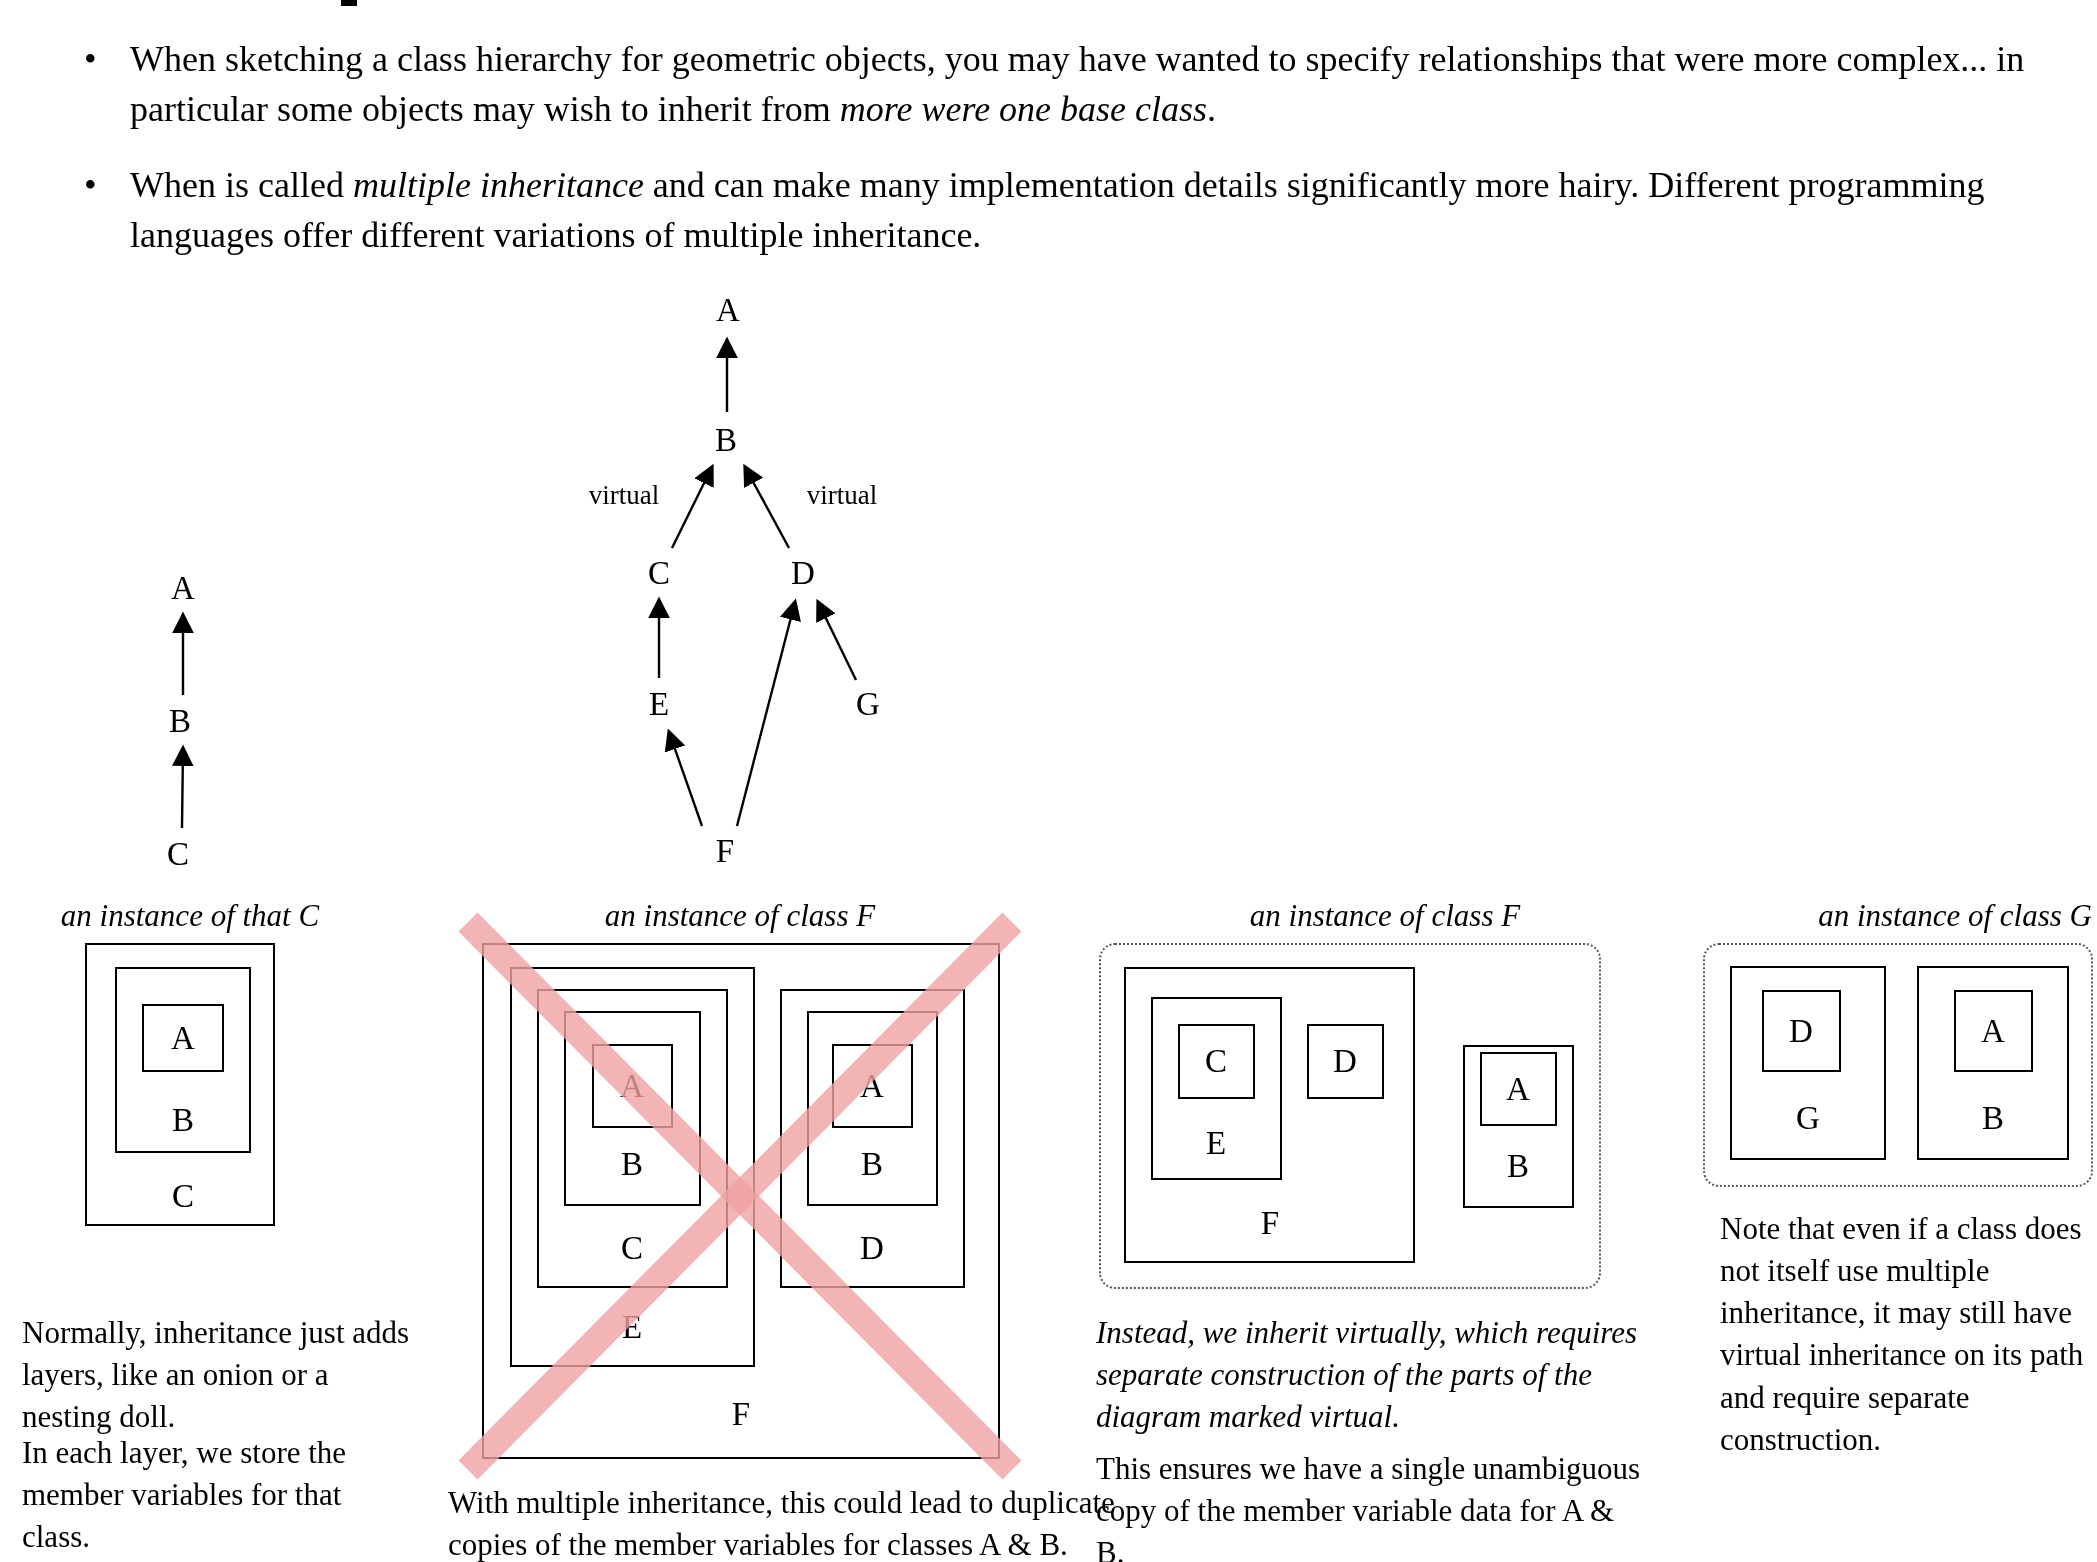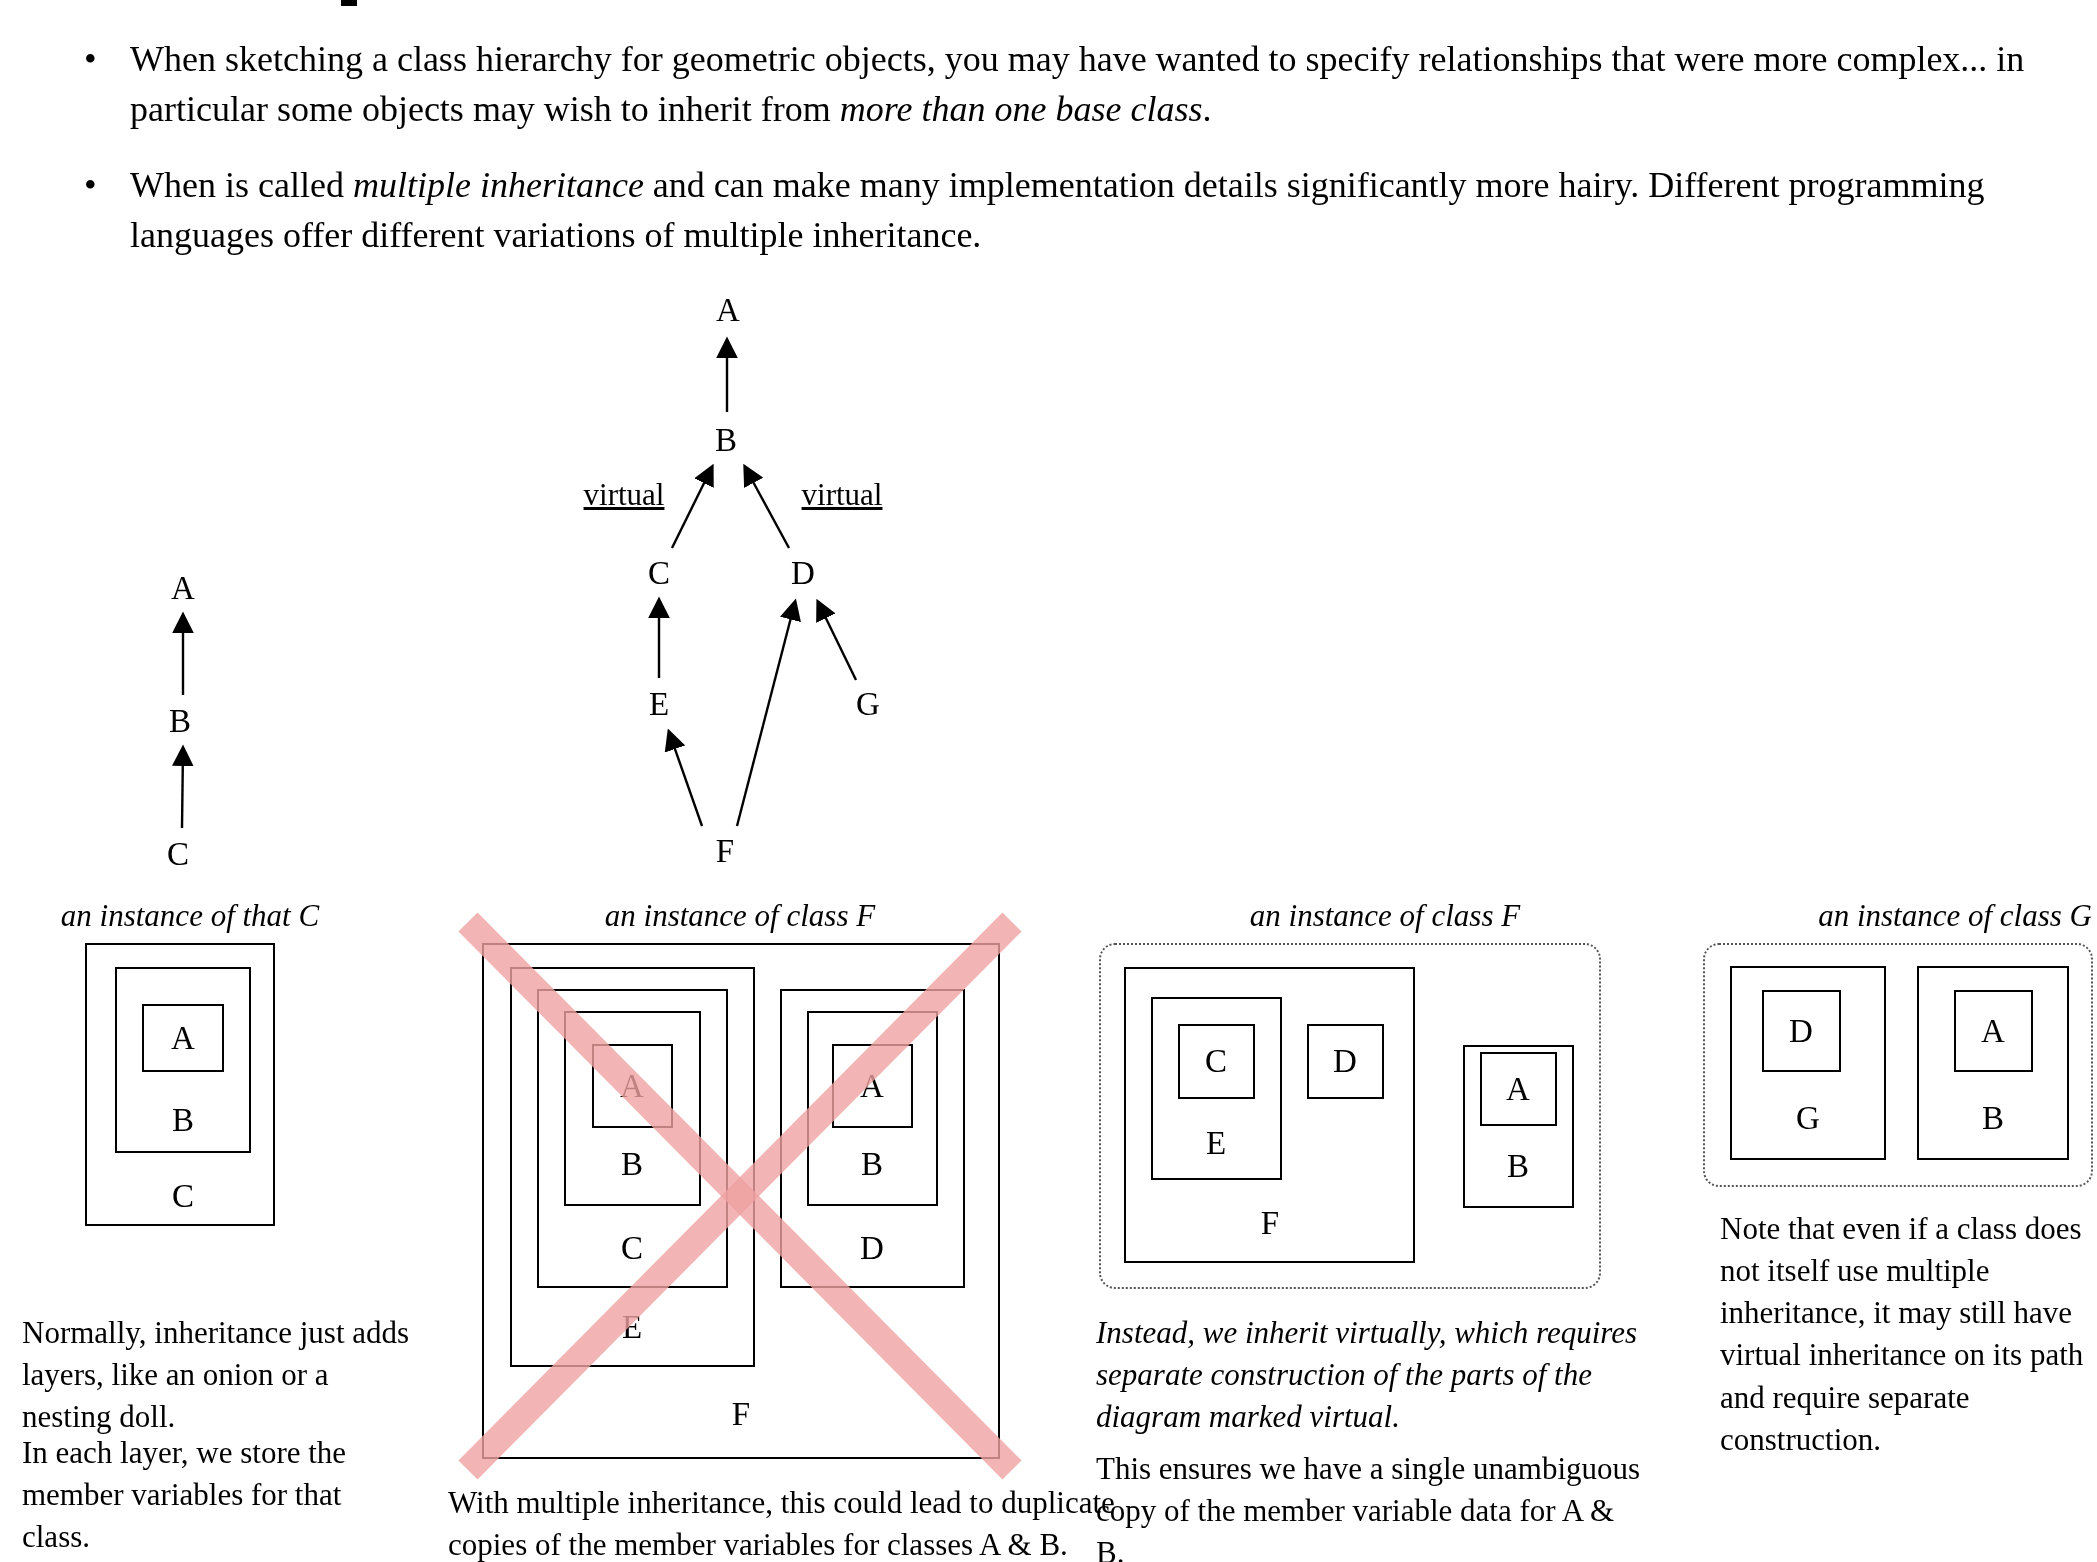--- a/index.html
+++ b/index.html
@@ -5,41 +5,41 @@
   * { margin:0; padding:0; box-sizing:border-box; }
   html, body { width:2097px; height:1562px; background:#ffffff; color:#000;
                font-family:"Liberation Serif", serif; }
   .page { position:relative; width:2097px; height:1562px; overflow:hidden; background:#fff; }
 
   .bullet { position:absolute; left:84px; width:1990px; display:flex; gap:20px;
             font-size:36px; line-height:1.4; }
   .dot { flex:0 0 26px; }
 
   .lbl { position:absolute; transform:translate(-50%,-50%); font-size:33px; white-space:nowrap; }
-  .vlbl { position:absolute; transform:translate(-50%,-50%); font-size:31px; white-space:nowrap;text-decoration:underline; }
+  .vlbl { position:absolute; transform:translate(-50%,-50%); font-size:27px; white-space:nowrap; }
 
   .box { position:absolute; border:2px solid #000; background:transparent; }
   .dotted { position:absolute; border:2.6px dotted #555; border-radius:16px; background:transparent; }
 
   .inst-title { position:absolute; font-style:italic; font-size:31px; text-align:center; }
   .caption { position:absolute; font-size:31px; line-height:1.36; }
 
   .overlay { position:absolute; left:0; top:0; pointer-events:none; }
   .frag { position:absolute; background:#000; }
 </style>
 </head>
 <body>
 
 <div class="page">
 
   <div class="frag" style="left:341px; top:0; width:16px; height:6px;"></div>
 
   <div class="bullet" style="top:34px;">
     <span class="dot">•</span>
-    <span><span>When sketching a class hierarchy for geometric objects, you may have wanted to specify relationships that were more complex... in particular some objects may wish to inherit from </span><i>more than one base class</i><span>.</span></span>
+    <span><span>When sketching a class hierarchy for geometric objects, you may have wanted to specify relationships that were more complex... in particular some objects may wish to inherit from </span><i>more were one base class</i><span>.</span></span>
   </div>
 
   <div class="bullet" style="top:160px;">
     <span class="dot">•</span>
     <span><span>When is called </span><i>multiple inheritance</i><span> and can make many implementation details significantly more hairy.  Different programming languages offer different variations of multiple inheritance.</span></span>
   </div>
 
   <div class="lbl" style="left:183px; top:588px;">A</div>
   <div class="lbl" style="left:180px; top:721px;">B</div>
   <div class="lbl" style="left:178px; top:854px;">C</div>

